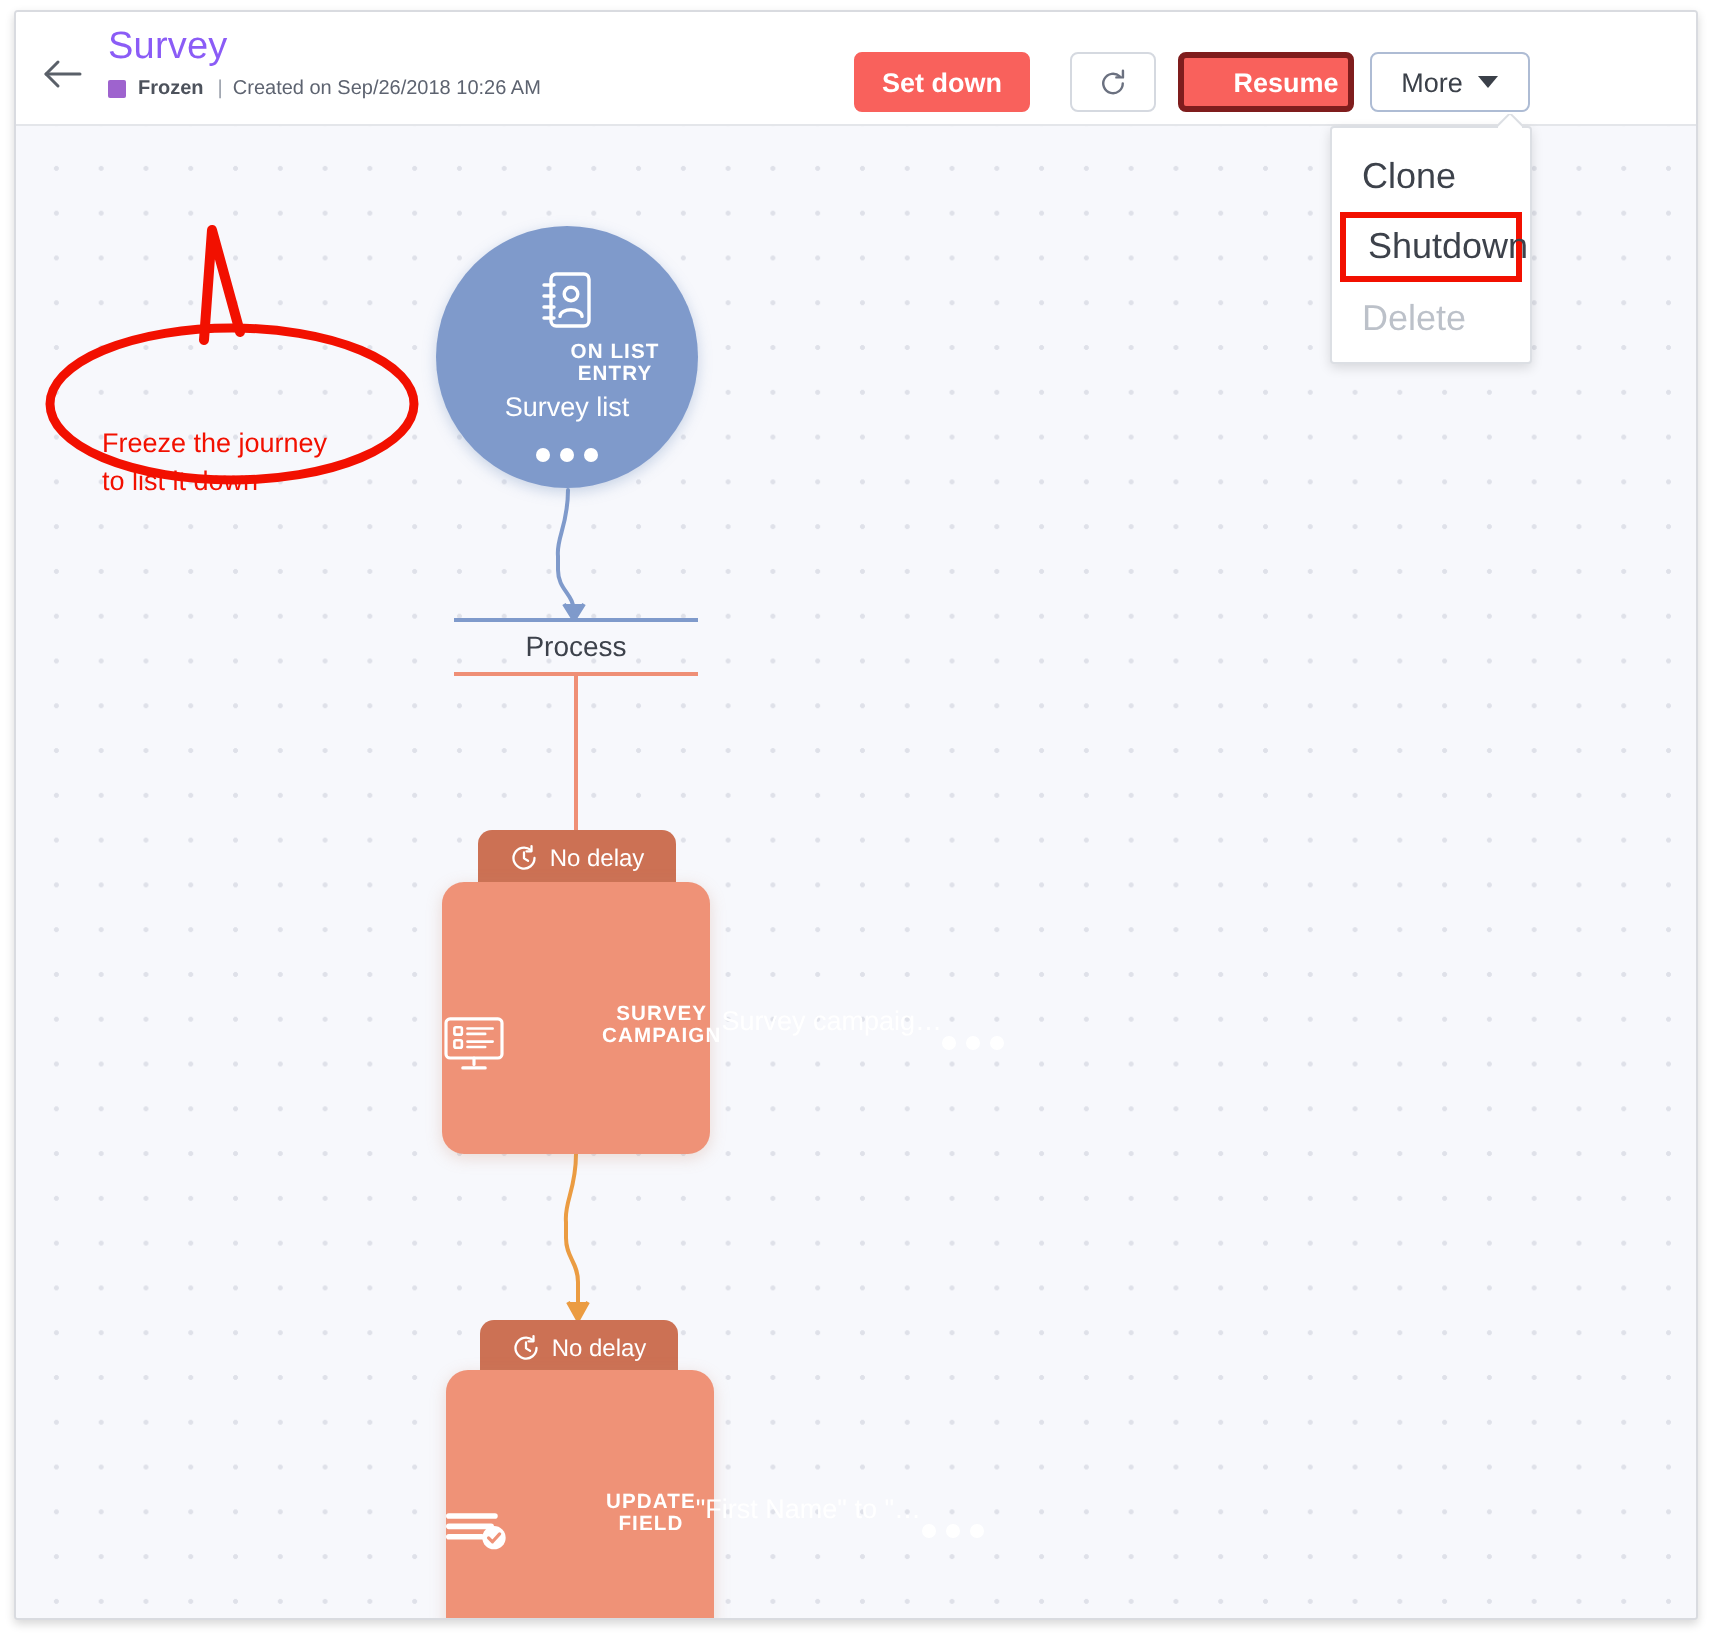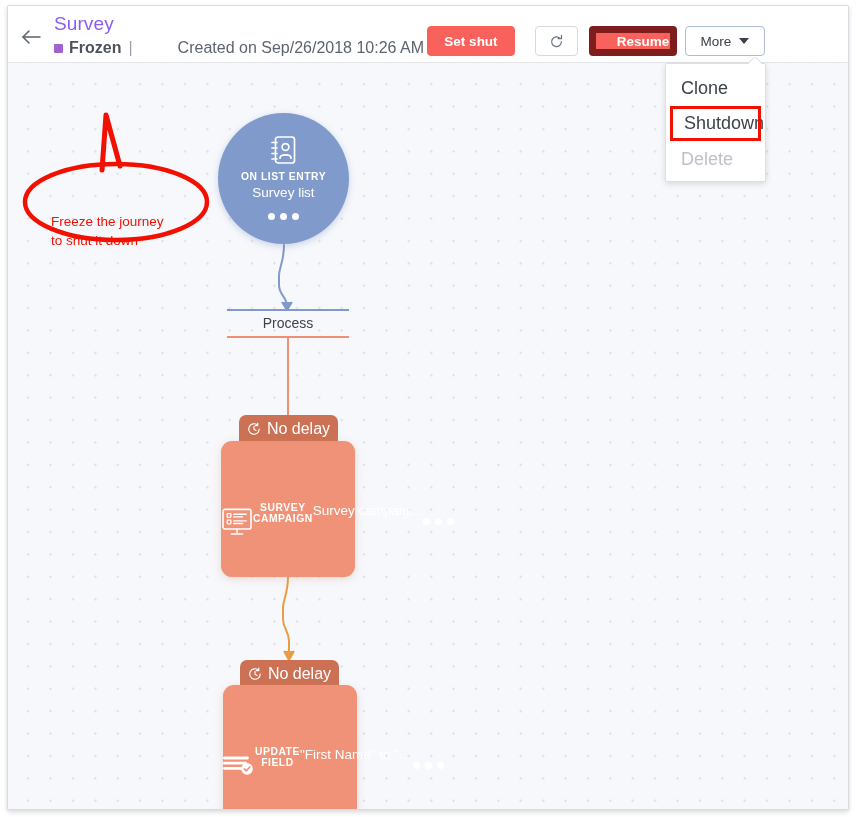--- a/index.html
+++ b/index.html
@@ -37,32 +37,32 @@
     color: #5a6069; cursor: pointer;
   }
   #title-block { position: absolute; left: 46px; top: 5px; }
   #page-title {
     font-size: 19px; color: #8b5cf6; font-weight: 400;
     letter-spacing: 0.1px; line-height: 26px;
   }
   #subtitle-row {
     display: flex; align-items: center;
     margin-top: 2px;
-    font-size: 16px; color: #5d6370;
+    font-size: 10px; color: #5d6370;
   }
   #status-swatch {
     width: 9px; height: 9px;
     background: #9e63ce;
     display: inline-block;
     margin-right: 6px;
     border-radius: 1px;
   }
   #status-label { font-weight: 600; color: #4d525c; }
   #subtitle-sep { margin: 0 5px 0 7px; color: #9aa0ab; }
-  #created-text { color: #5d6370; margin-left: 40px; }
+  #created-text { color: #5d6370; }
 
   
   .hbtn {
     position: absolute;
     height: 30px;
     border-radius: 4px;
     font-size: 13.5px;
     display: flex; align-items: center; justify-content: center;
     cursor: pointer;
     user-select: none;
@@ -73,21 +73,21 @@
     border: 1px solid #f9615c;
   }
   #btn-refresh {
     left: 527px; top: 20px; width: 43px;
     background: #ffffff; color: #6b7180;
     border: 1px solid #d5d9e0;
   }
   #btn-resume {
     left: 581px; top: 20px; width: 88px;
     background: #f9615c; color: #ffffff; font-weight: 600;
-    border: 7px solid #7f1d1d;
+    border: 3px solid #7f1d1d;
     padding-left: 20px;
   }
   #btn-more {
     left: 677px; top: 20px; width: 80px;
     background: #ffffff; color: #3b4049;
     border: 1px solid #aebcd4;
     padding: 0 8px;
   }
   #more-label { margin-right: 8px; }
   .caret-down {
@@ -187,20 +187,21 @@
     cursor: pointer;
   }
   .node-icon { margin-top: 0; }
   .node-kicker {
     font-size: 10.3px;
     letter-spacing: 0.55px;
     color: #ffffff;
     font-weight: 600;
     text-transform: uppercase;
     text-align: center;
+    margin-left: 48px;
   }
   .node-name {
     font-size: 13.5px;
     color: #ffffff;
     text-align: center;
     margin-top: 3px;
     white-space: nowrap;
   }
   .node-dots {
     display: flex; gap: 5px;
@@ -236,21 +237,21 @@
   }
 
   
   .delay-tab {
     position: absolute;
     width: 99px; height: 27px;
     background: #cc7154;
     border-radius: 7px 7px 0 0;
     display: flex; align-items: center; justify-content: center;
     color: #ffffff;
-    font-size: 16px;
+    font-size: 12px;
     cursor: pointer;
   }
   .delay-tab .delay-label { margin-left: 6px; }
 
   
   .node-card {
     position: absolute;
     width: 134px; height: 136px;
     background: #ef9277;
     border-radius: 11px;
@@ -286,21 +287,21 @@
     <div id="title-block">
       <div id="page-title">Survey</div>
       <div id="subtitle-row">
         <span id="status-swatch"></span>
         <span id="status-label">Frozen</span>
         <span id="subtitle-sep">|</span>
         <span id="created-text">Created on Sep/26/2018 10:26 AM</span>
       </div>
     </div>
 
-    <div class="hbtn" id="btn-set-goal">Set shut</div>
+    <div class="hbtn" id="btn-set-goal">Set down</div>
 
     <div class="hbtn" id="btn-refresh">
       <span>
         <svg width="15" height="15" viewBox="0 0 16 16" fill="none">
           <path d="M13.2 8.2a5.2 5.2 0 1 1-1.6-3.7" stroke="#6b7180" stroke-width="1.3" stroke-linecap="round" fill="none"></path>
           <path d="M13.3 1.4 V5 H9.8" stroke="#6b7180" stroke-width="1.3" stroke-linecap="round" stroke-linejoin="round" fill="none"></path>
         </svg>
       </span>
     </div>
 
@@ -332,21 +333,21 @@
       <path d="M276 588 L281 597 L286 588" stroke="#eb9c42" stroke-width="2" fill="#eb9c42" stroke-linejoin="round"></path>
     </svg>
 
     <div id="callout">
       <svg width="200" height="135" viewBox="0 0 200 135">
         <ellipse cx="100" cy="92" rx="91" ry="38" stroke="#f21000" stroke-width="4.5" fill="none"></ellipse>
         <path d="M86 60 L90 5 L104 56" stroke="#f21000" stroke-width="5" fill="none" stroke-linejoin="round" stroke-linecap="round"></path>
       </svg>
       <div id="callout-text">
         <div>Freeze the journey</div>
-        <div>to shut it down</div>
+        <div>to list it down</div>
       </div>
     </div>
 
     <div id="node-entry">
       <span class="node-icon">
         <svg width="27" height="30" viewBox="0 0 27 30" fill="none">
           <rect x="5.5" y="2" width="19" height="26" rx="2.6" stroke="#ffffff" stroke-width="1.7" fill="none"></rect>
           <path d="M2 7.5 H7 M2 13 H7 M2 18.5 H7 M2 24 H7" stroke="#ffffff" stroke-width="1.7" stroke-linecap="round"></path>
           <circle cx="15.5" cy="12" r="3.4" stroke="#ffffff" stroke-width="1.7" fill="none"></circle>
           <path d="M10 23.2 C10 18.8, 21 18.8, 21 23.2" stroke="#ffffff" stroke-width="1.7" fill="none" stroke-linecap="round"></path>

